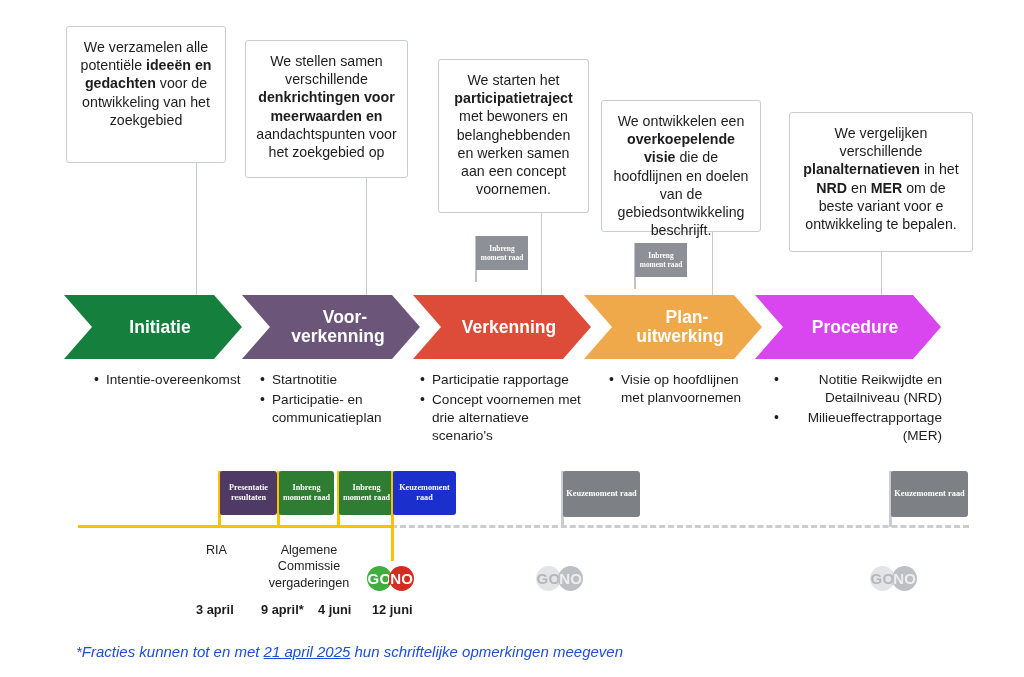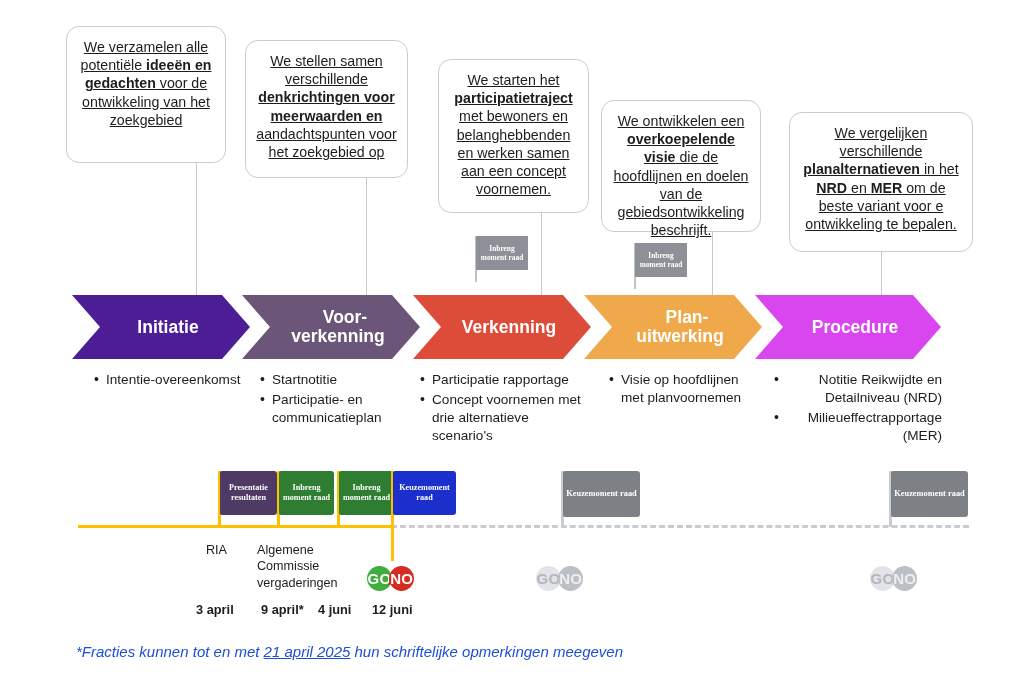--- a/index.html
+++ b/index.html
@@ -12,28 +12,27 @@
     overflow:hidden;
   }
   #stage{position:absolute;left:0;top:0;width:1024px;height:677px;}
 
   
   .callout{
     position:absolute;
     box-sizing:border-box;
     background:#ffffff;
     border:1.3px solid #c9ccd2;
-    border-radius:13px;
+    border-radius:3px;
     text-align:center;
     color:#1d1d1f;
     font-size:14.2px;
     line-height:1.28;
     padding:11px 10px 10px 10px;
     box-shadow:0 0 0 0 rgba(0,0,0,0);
-    text-decoration:underline;
   }
   .callout b{font-weight:bold;}
 
   
   .stem{position:absolute;width:1.4px;background:#c6c9ce;}
   .knob{position:absolute;width:12px;height:12px;border-radius:50%;
         background:#d3d5d9;border:1px solid #c2c5ca;}
 
   
   .chev{
@@ -127,21 +126,21 @@
 
   <div class="miniflag" style="left:475px;top:236px;">
     <div class="pole"></div>
     <div class="cloth">Inbreng moment raad</div>
   </div>
   <div class="miniflag" style="left:634px;top:243px;">
     <div class="pole"></div>
     <div class="cloth">Inbreng moment raad</div>
   </div>
 
-  <div class="chev first" style="left:72px;top:295px;width:178px;background:#4c1d95;">
+  <div class="chev first" style="left:64px;top:295px;width:178px;background:#15803d;">
     <span>Initiatie</span>
   </div>
   <div class="chev" style="left:242px;top:295px;width:178px;background:#6B5578;">
     <span class="ml"><span style="white-space:pre-line">Voor-
 verkenning</span></span>
   </div>
   <div class="chev" style="left:413px;top:295px;width:178px;background:#DD4B39;">
     <span>Verkenning</span>
   </div>
   <div class="chev" style="left:584px;top:295px;width:178px;background:#EFA84A;">
@@ -209,21 +208,21 @@
   <div class="flag gray" style="left:561px;top:471px;">
     <div class="pole" style="height:56px;"></div>
     <div class="cloth" style="width:77px;height:46px;background:#7D8085;font-size:8.4px;line-height:1.25;">Keuzemoment raad</div>
   </div>
   <div class="flag gray" style="left:889px;top:471px;">
     <div class="pole" style="height:56px;"></div>
     <div class="cloth" style="width:77px;height:46px;background:#7D8085;font-size:8.4px;line-height:1.25;">Keuzemoment raad</div>
   </div>
 
   <div class="tl-label" style="left:206px;top:542px;width:56px;">RIA</div>
-  <div class="tl-label" style="left:257px;top:542px;width:92px;">Algemene Commissie vergaderingen</div>
+  <div class="tl-label" style="left:263px;top:542px;width:92px;text-align:center;">Algemene Commissie vergaderingen</div>
 
   <div class="tl-date" style="left:196px;top:602px;">3 april</div>
   <div class="tl-date" style="left:261px;top:602px;">9 april*</div>
   <div class="tl-date" style="left:318px;top:602px;">4 juni</div>
   <div class="tl-date" style="left:372px;top:602px;">12 juni</div>
 
   <div class="gono" style="left:367px;top:566px;">
     <div class="pill" style="background:#3FAE3F;">GO</div>
     <div class="slash">/</div>
     <div class="pill" style="background:#D62B20;">NO</div>

